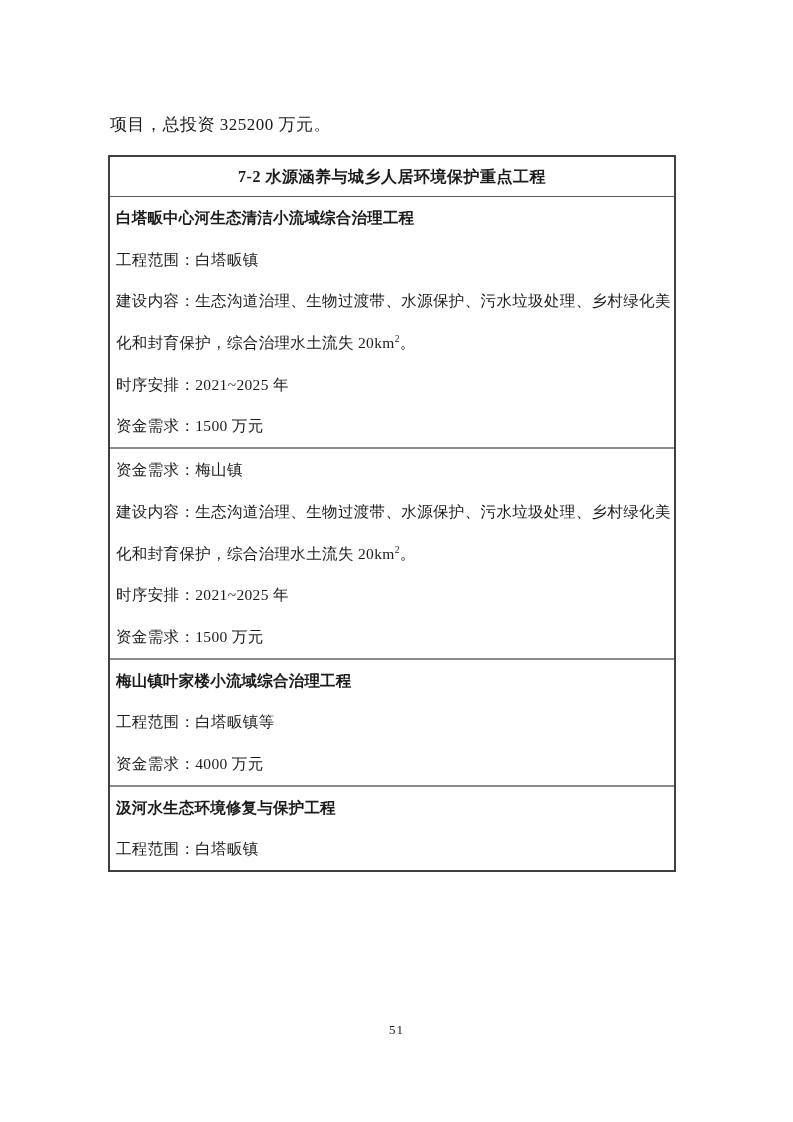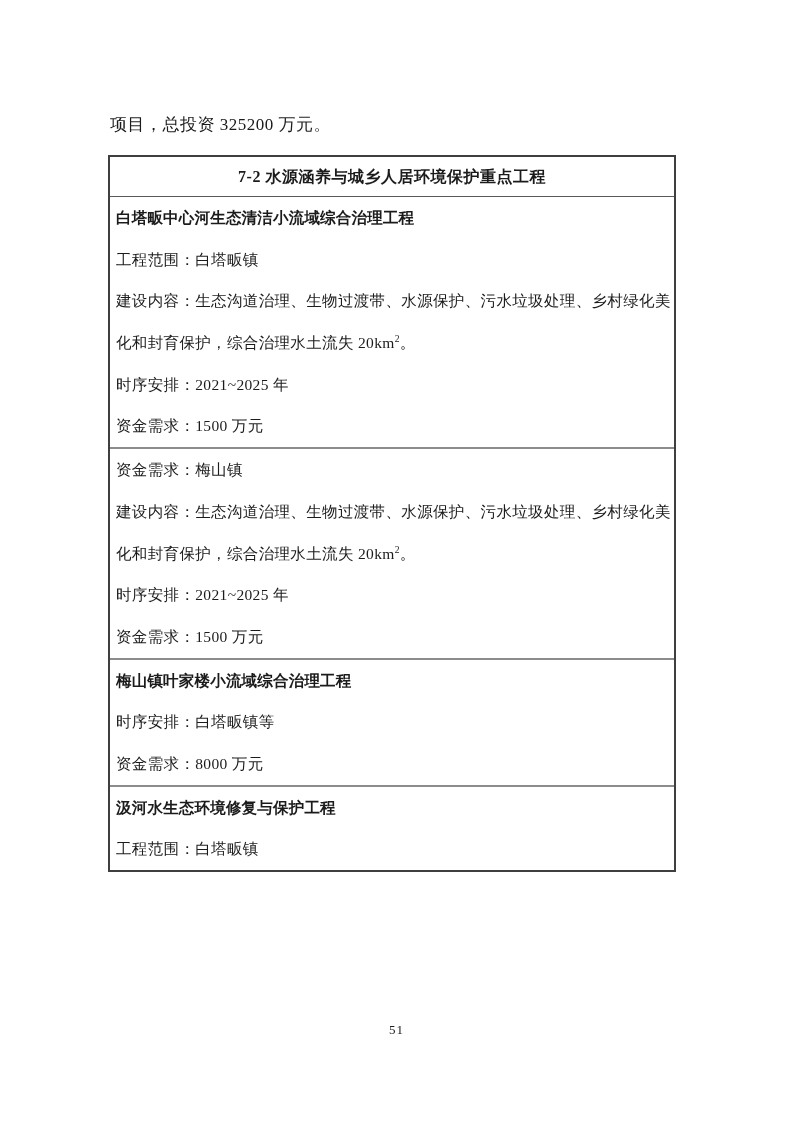--- a/index.html
+++ b/index.html
@@ -66,22 +66,22 @@
     <section class="sec">
       <div class="line">资金需求：梅山镇</div>
       <div class="line">建设内容：生态沟道治理、生物过渡带、水源保护、污水垃圾处理、乡村绿化美</div>
       <div class="line"><span>化和封育保护，综合治理水土流失 20km</span><sup>2</sup><span>。</span></div>
       <div class="line">时序安排：2021~2025 年</div>
       <div class="line">资金需求：1500 万元</div>
     </section>
 
     <section class="sec">
       <div class="line bold">梅山镇叶家楼小流域综合治理工程</div>
-      <div class="line">时序安排：白塔畈镇等</div>
-      <div class="line">资金需求：8000 万元</div>
+      <div class="line">工程范围：白塔畈镇等</div>
+      <div class="line">资金需求：4000 万元</div>
     </section>
 
     <section class="sec">
       <div class="line bold">汲河水生态环境修复与保护工程</div>
       <div class="line">工程范围：白塔畈镇</div>
     </section>
 
   </div>
 
   <div class="pagenum">51</div>

